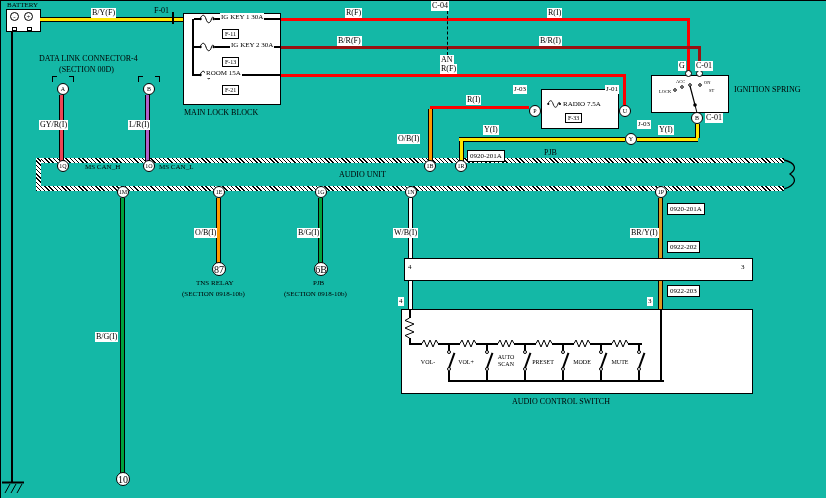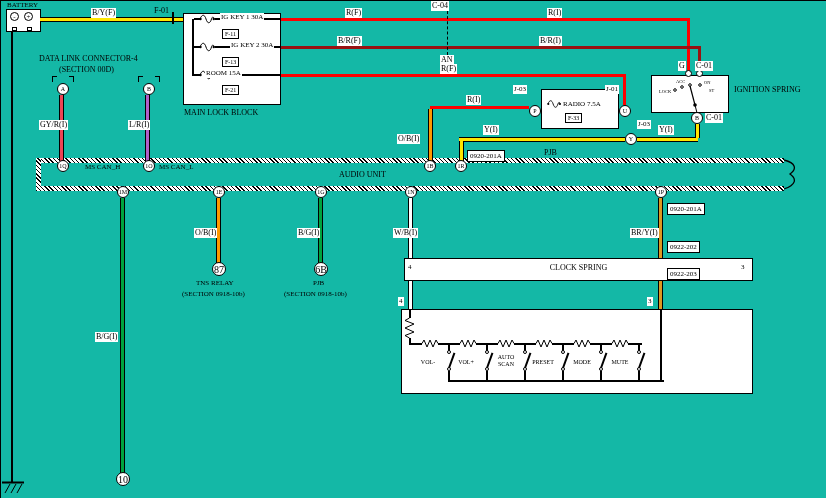--- a/index.html
+++ b/index.html
@@ -209,26 +209,25 @@
 
   <div class="ov wht" style="left:407px;top:197px;height:60px"></div>
   <div class="t bg" style="left:392px;top:227px">W/B(I)</div>
 
   <div class="ov bry" style="left:657px;top:197px;height:60px"></div>
   <div class="ref" style="left:666px;top:202px">0920-201A</div>
   <div class="t bg" style="left:629px;top:227px">BR/Y(I)</div>
   <div class="ref" style="left:666px;top:240px">0922-202</div>
 
   <div class="box" style="left:403px;top:257px;width:349px;height:23px"></div>
-  <div class="t ctr" style="left:403px;top:262px;width:349px">CLOCK SPRING</div>
   <div class="t t7" style="left:407px;top:262px">4</div>
   <div class="t t7" style="left:740px;top:262px">3</div>
   <div class="ov wht" style="left:407px;top:280px;height:29px"></div>
   <div class="ov bry" style="left:657px;top:280px;height:29px"></div>
-  <div class="ref" style="left:666px;top:267px">0922-203</div>
+  <div class="ref" style="left:666px;top:284px">0922-203</div>
   <div class="t t7 bg" style="left:397px;top:296px">4</div>
   <div class="t t7 bg" style="left:646px;top:296px">3</div>
 
   <div class="box" style="left:400px;top:308px;width:352px;height:85px"></div>
   <div class="v2" style="left:408px;top:309px;height:8px"></div>
   <svg class="svg" style="left:402px;top:317px" width="13" height="20" viewBox="0 0 13 20">
       <path d="M6.5,0 L2,2.5 L11,6 L2,10 L11,14 L2,17.5 L6.5,20" fill="none" stroke="#000"></path>
     </svg>
   <div class="v2" style="left:408px;top:337px;height:6px"></div>
   <div class="h2" style="left:408px;top:342px;width:233px"></div>
@@ -291,14 +290,15 @@
   <div class="h2" style="left:447px;top:379px;width:216px"></div>
   <div class="v2" style="left:659px;top:309px;height:72px"></div>
 
   <div class="t t6 ctr" style="left:412px;top:358px;width:30px">VOL-</div>
   <div class="t t6 ctr" style="left:450px;top:358px;width:30px">VOL+</div>
   <div class="t t6 ctr" style="left:492px;top:353px;width:26px;white-space:normal;line-height:7px">AUTO SCAN</div>
   <div class="t t6 ctr" style="left:526px;top:358px;width:32px">PRESET</div>
   <div class="t t6 ctr" style="left:566px;top:358px;width:30px">MODE</div>
   <div class="t t6 ctr" style="left:604px;top:358px;width:30px">MUTE</div>
 
+  <div class="t ctr" style="left:410px;top:396px;width:300px">AUDIO CONTROL SWITCH</div>
 
 </div>
 
 </body></html>

